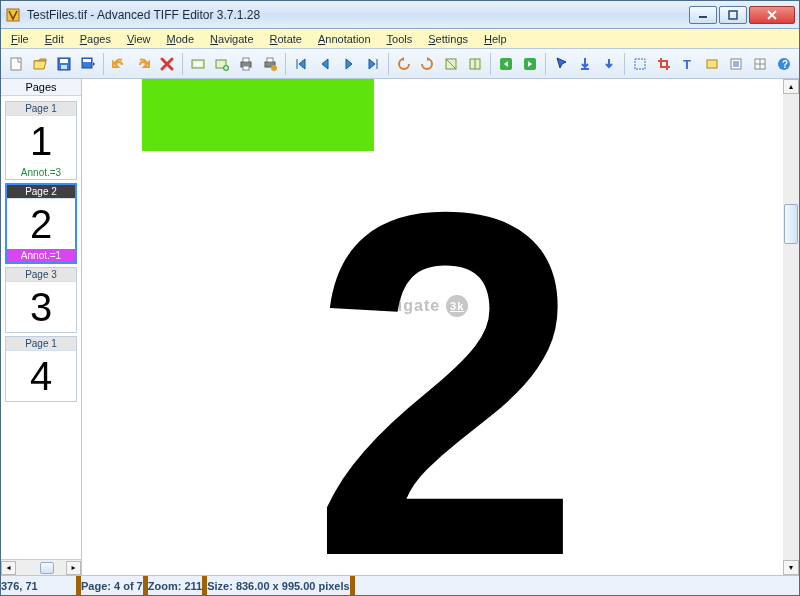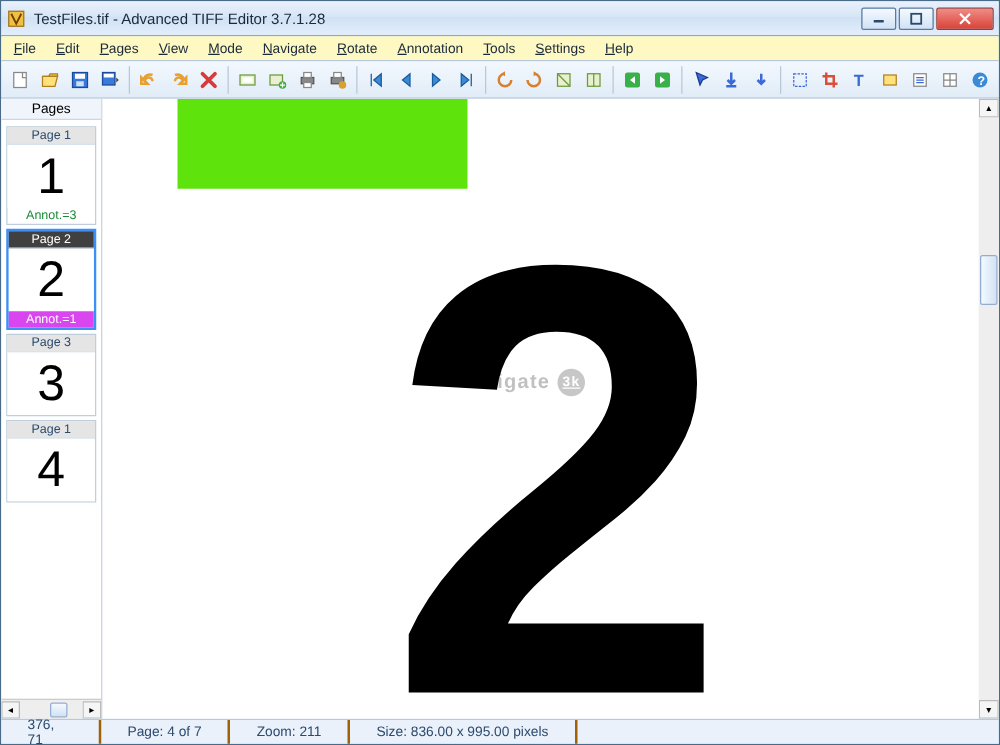--- a/index.html
+++ b/index.html
@@ -35,21 +35,21 @@
   .canvas { flex:1; background:#fff; position:relative; overflow:hidden; }
   .green-rect { position:absolute; left:60px; top:0; width:232px; height:72px; background:#5ee40c; }
   .big-digit { position:absolute; left:228px; top:80px; font-family:Arial,Helvetica,sans-serif; font-size:490px; font-weight:700; line-height:0.92; color:#000; letter-spacing:-10px; }
   .watermark { position:absolute; left:296px; top:216px; color:#c0c0c0; font-size:16px; font-weight:700; letter-spacing:1px; font-family:Arial,sans-serif; display:flex; align-items:center; gap:6px; }
   .watermark .wm-circle { width:22px; height:22px; border-radius:50%; background:#c7c7c7; color:#fff; display:flex; align-items:center; justify-content:center; font-size:11px; font-weight:700;text-decoration:underline; }
   .vscroll { width:16px; background:#efefef; display:flex; flex-direction:column; }
   .vscroll .vs-btn { height:15px; border:1px solid #bbb; background:#f5f5f5; font-size:8px; display:flex; align-items:center; justify-content:center; }
   .vscroll .vs-track { flex:1; position:relative; background:#eee; }
   .vscroll .vs-thumb { position:absolute; top:110px; left:1px; right:1px; height:40px; background:linear-gradient(90deg,#f4f9ff,#d1e2f5); border:1px solid #95aed0; border-radius:2px; }
   .statusbar { height:20px; background:#eaf1fb; border-top:1px solid #b7c8da; display:flex; align-items:center; font-size:11px; color:#2b4a6d; }
-  .statusbar .sb-cell { padding:0 21px; border-right:2px solid #a16207; height:100%; display:flex; align-items:center; }
+  .statusbar .sb-cell { padding:0 0; border-right:5px solid #a16207; height:100%; display:flex; align-items:center;font-weight:bold; }
   .statusbar .sb-cell:first-child { width:80px; }
   svg { display:block; }
 </style>
 </head>
 <body>
 
 <div class="window">
 
   <div class="titlebar">
     <span class="app-icon">

